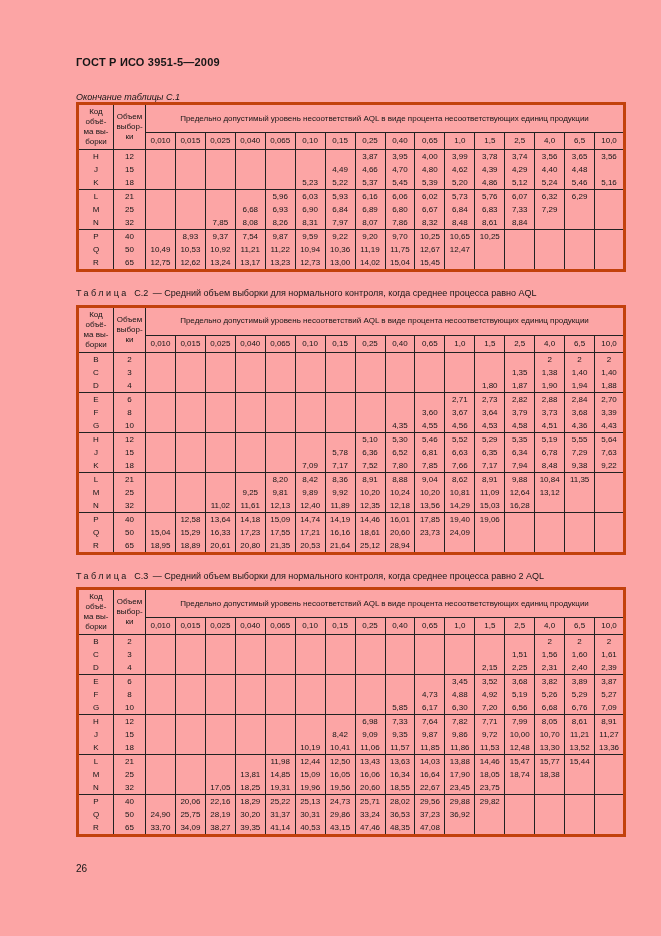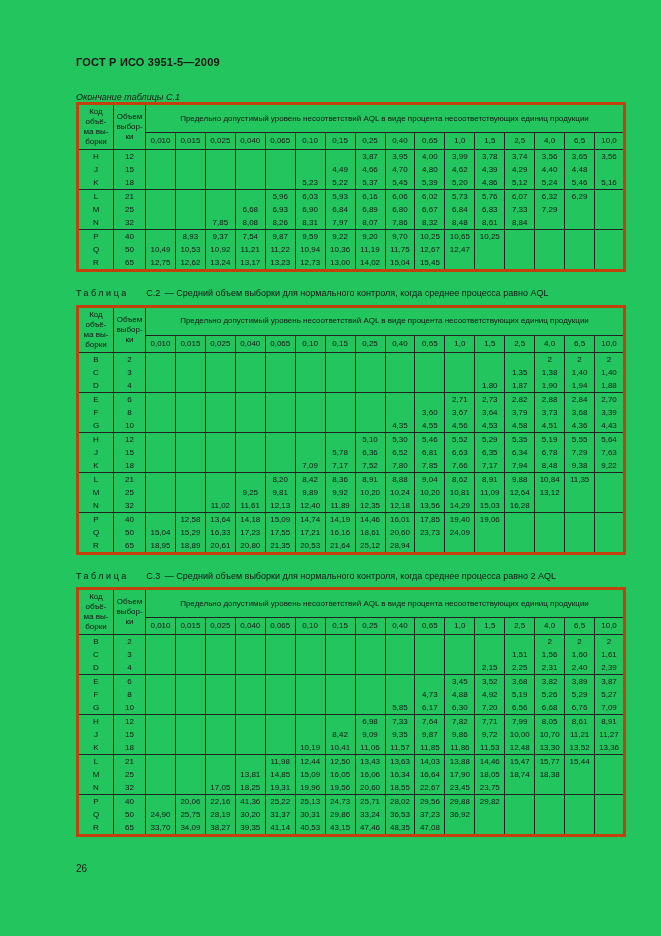--- a/index.html
+++ b/index.html
@@ -1,26 +1,26 @@
 <!DOCTYPE html>
 <html><head>
 <meta charset="utf-8">
 <title>ГОСТ Р ИСО 3951-5—2009 — стр. 26</title>
 <style>
   html, body { margin:0; padding:0; }
   body { background:#ffffff; }
   .page {
-    width:661px; height:936px; position:relative; background:#22c55e;
+    width:661px; height:936px; position:relative; background:#fca5a5;
     font-family:"Liberation Sans", sans-serif; color:#161616; overflow:hidden;
   }
   .content { position:absolute; left:76px; top:56px; width:550px; }
   .gost-title { font-size:11px; font-weight:bold; letter-spacing:.2px; margin-bottom:24px; }
   .caption-italic { font-style:italic; font-size:9px; }
   .table-title { font-size:9px; margin:16px 0 5px 0; line-height:1.3; }
-  .spaced { letter-spacing:2.5px; margin-right:15px; }
+  .spaced { letter-spacing:2.5px; margin-right:3px; }
   .title-code { margin-right:2px;text-align:center; }
 
   table.aql-table { border-collapse:collapse; table-layout:fixed; width:550px; border:3px solid #c2410c; }
   .aql-table th {
     border:1px solid #222; font-weight:normal; font-size:8px;
     text-align:center; vertical-align:middle; padding:2px 1px; line-height:1.25;
   }
   .th-code, .th-size { white-space:pre-line; }
   .th-aql { padding:2px 2px; }
   .th-val { height:12px; padding:1px 0; }
@@ -954,21 +954,21 @@
             <td class="td-val"></td>
           </tr>
         </tbody>
         <tbody>
           <tr>
             <td class="td-code">P</td>
             <td class="td-size">40</td>
             <td class="td-val"></td>
             <td class="td-val">20,06</td>
             <td class="td-val">22,16</td>
-            <td class="td-val">41,36</td>
+            <td class="td-val">18,29</td>
             <td class="td-val">25,22</td>
             <td class="td-val">25,13</td>
             <td class="td-val">24,73</td>
             <td class="td-val">25,71</td>
             <td class="td-val">28,02</td>
             <td class="td-val">29,56</td>
             <td class="td-val">29,88</td>
             <td class="td-val">29,82</td>
             <td class="td-val"></td>
             <td class="td-val"></td>

